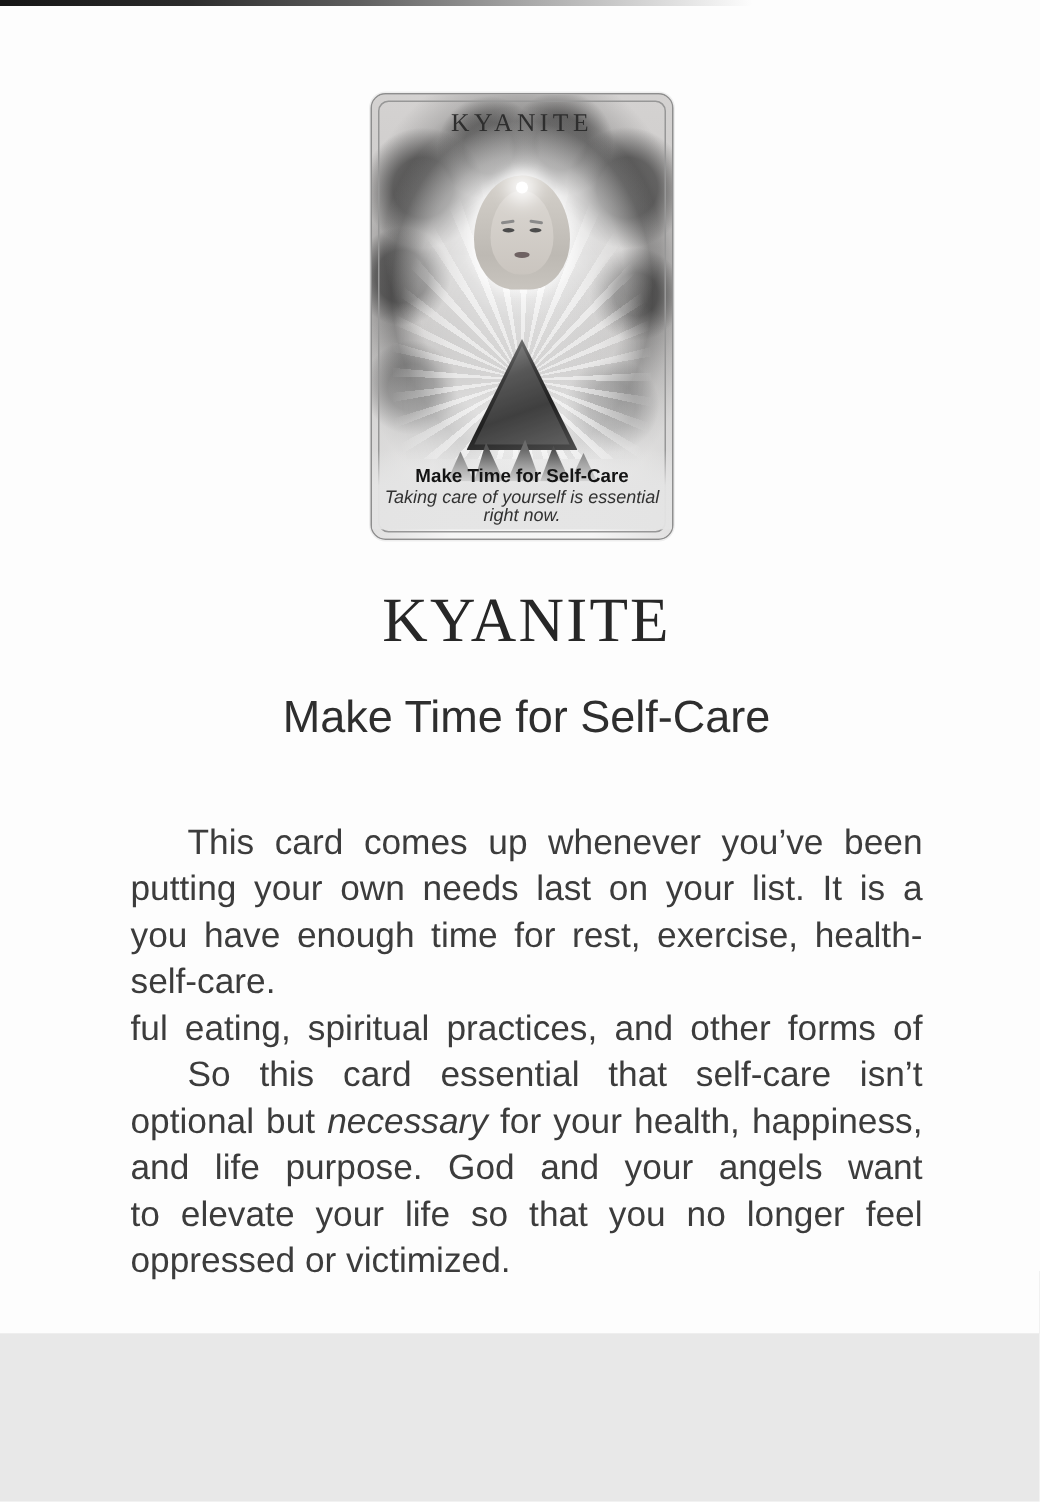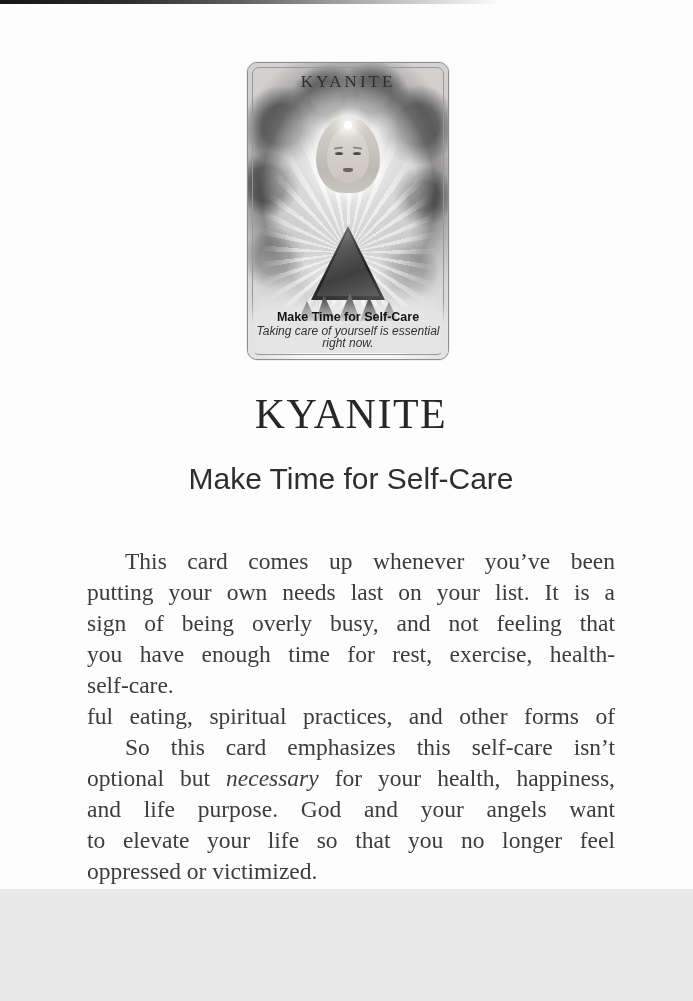--- a/index.html
+++ b/index.html
@@ -133,21 +133,21 @@
     position: absolute; top: 462px; left: 87px; width: 528px;
     text-align: center;
     font-family: "Liberation Sans", sans-serif;
     font-weight: 400; font-size: 30px;
     color: #2e2e2e;
   }
 
   
   .body-text {
     position: absolute; top: 546px; left: 87px; width: 528px;
-    font-family: Liberation Serif, serif;
+    font-family: Liberation Sans, sans-serif;
     font-size: 23.5px; line-height: 31px; color: #3c3c3c;
   }
   .body-line { text-align: justify; text-align-last: justify; white-space: normal; }
   .body-line.indent { text-indent: 38px; }
   .body-line.last { text-align-last: left; }
   .body-line .italic { font-style: italic; }
 
   
   .footer-rule {
     position: absolute; top: 964px; left: 87px; width: 528px; height: 2px;
@@ -203,27 +203,26 @@
     </div>
   </div>
 
   <h1 class="page-title">KYANITE</h1>
   <h2 class="page-subtitle">Make Time for Self-Care</h2>
 
   <div class="body-text">
       <div class="paragraph">
         <div class="body-line indent"><span>This card comes up whenever you’ve been</span></div>
         <div class="body-line"><span>putting your own needs last on your list. It is a</span></div>
-        <div class="body-line"><span>sign of being overly busy, and not feeling that</span></div>
         <div class="body-line"><span>you have enough time for rest, exercise, health-</span></div>
         <div class="body-line last"><span>self-care.</span></div>
         <div class="body-line"><span>ful eating, spiritual practices, and other forms of</span></div>
       </div>
       <div class="paragraph">
-        <div class="body-line indent"><span>So this card emphasizes this self-care isn’t</span></div>
+        <div class="body-line indent"><span>So this card essential that self-care isn’t</span></div>
         <div class="body-line"><span>optional but </span><span class="italic">necessary</span><span> for your health, happiness,</span></div>
         <div class="body-line"><span>and life purpose. God and your angels want</span></div>
         <div class="body-line"><span>to elevate your life so that you no longer feel</span></div>
         <div class="body-line last"><span>oppressed or victimized.</span></div>
       </div>
     </div>
 
   <div class="footer-rule"></div>
   <div class="artifact-dash"></div>
   <div class="page-number-gem">

